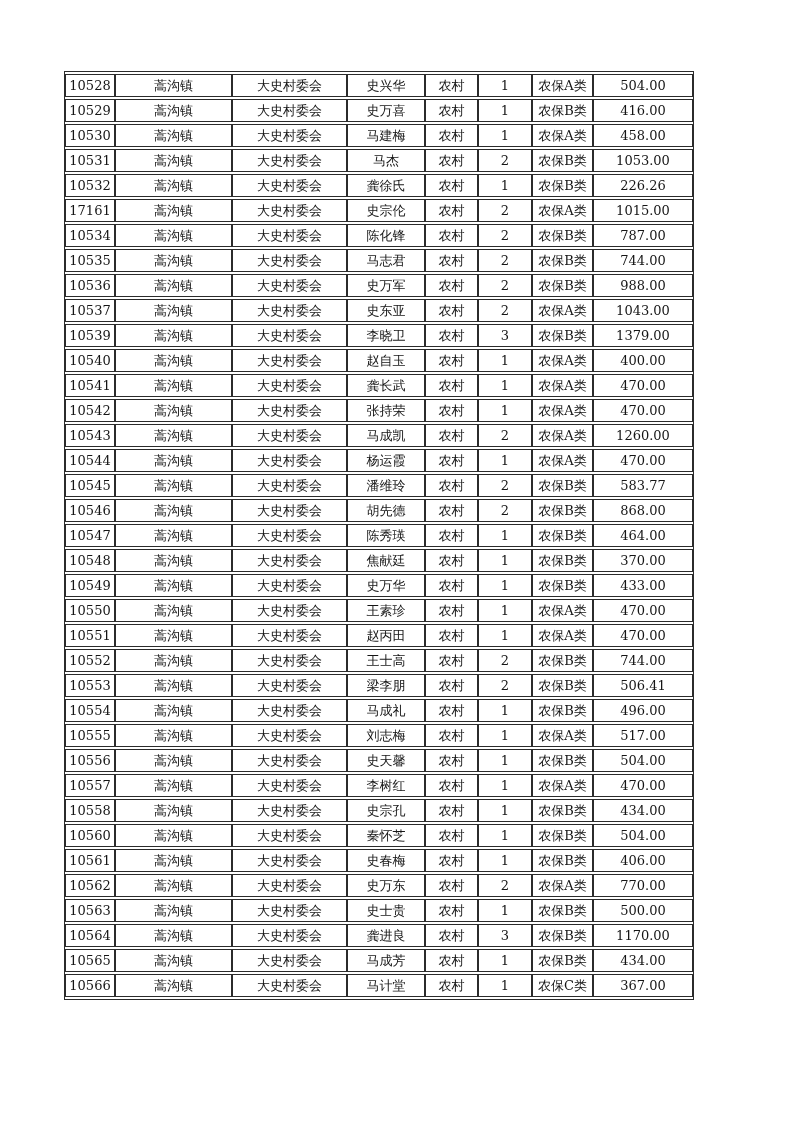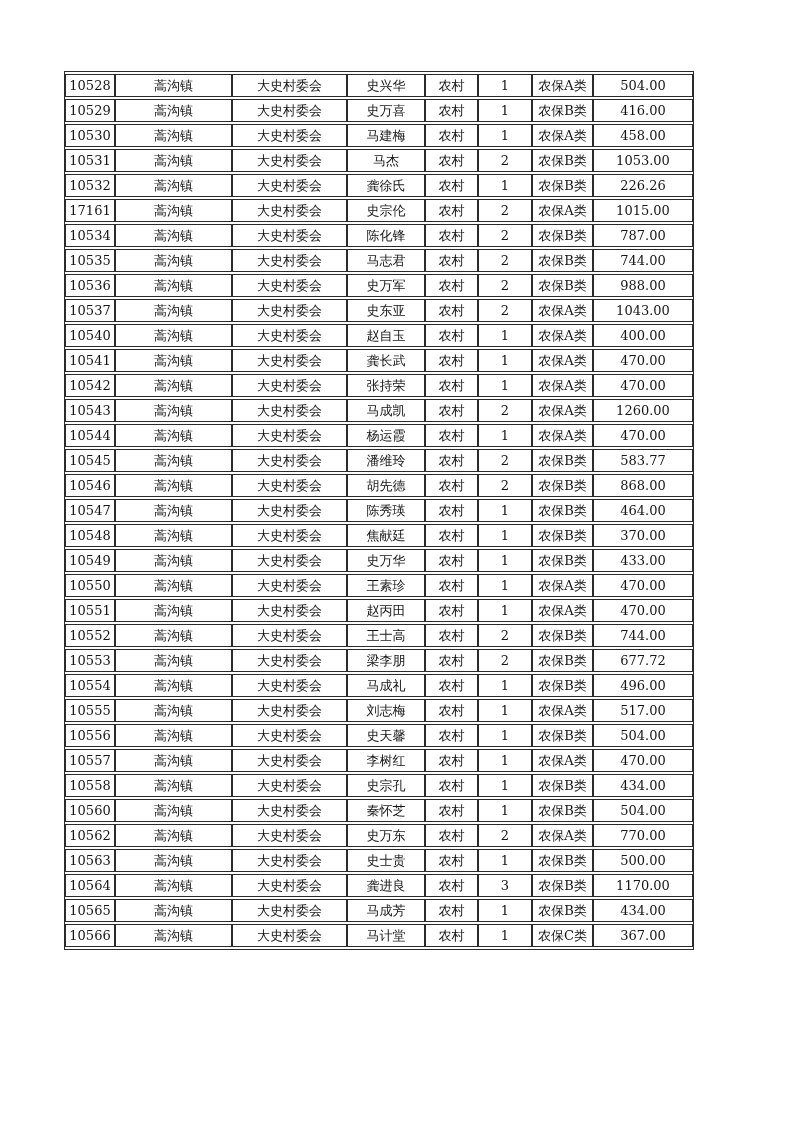--- a/index.html
+++ b/index.html
@@ -160,20 +160,30 @@
             <td>10537</td>
             <td>蒿沟镇</td>
             <td>大史村委会</td>
             <td>史东亚</td>
             <td>农村</td>
             <td>2</td>
             <td>农保A类</td>
             <td>1043.00</td>
           </tr>
           <tr>
+            <td>10539</td>
+            <td>蒿沟镇</td>
+            <td>大史村委会</td>
+            <td>李晓卫</td>
+            <td>农村</td>
+            <td>3</td>
+            <td>农保B类</td>
+            <td>1379.00</td>
+          </tr>
+          <tr>
             <td>10540</td>
             <td>蒿沟镇</td>
             <td>大史村委会</td>
             <td>赵自玉</td>
             <td>农村</td>
             <td>1</td>
             <td>农保A类</td>
             <td>400.00</td>
           </tr>
           <tr>
@@ -297,21 +307,21 @@
             <td>744.00</td>
           </tr>
           <tr>
             <td>10553</td>
             <td>蒿沟镇</td>
             <td>大史村委会</td>
             <td>梁李朋</td>
             <td>农村</td>
             <td>2</td>
             <td>农保B类</td>
-            <td>677.72</td>
+            <td>506.41</td>
           </tr>
           <tr>
             <td>10554</td>
             <td>蒿沟镇</td>
             <td>大史村委会</td>
             <td>马成礼</td>
             <td>农村</td>
             <td>1</td>
             <td>农保B类</td>
             <td>496.00</td>
@@ -358,20 +368,30 @@
           </tr>
           <tr>
             <td>10560</td>
             <td>蒿沟镇</td>
             <td>大史村委会</td>
             <td>秦怀芝</td>
             <td>农村</td>
             <td>1</td>
             <td>农保B类</td>
             <td>504.00</td>
+          </tr>
+          <tr>
+            <td>10561</td>
+            <td>蒿沟镇</td>
+            <td>大史村委会</td>
+            <td>史春梅</td>
+            <td>农村</td>
+            <td>1</td>
+            <td>农保B类</td>
+            <td>406.00</td>
           </tr>
           <tr>
             <td>10562</td>
             <td>蒿沟镇</td>
             <td>大史村委会</td>
             <td>史万东</td>
             <td>农村</td>
             <td>2</td>
             <td>农保A类</td>
             <td>770.00</td>

